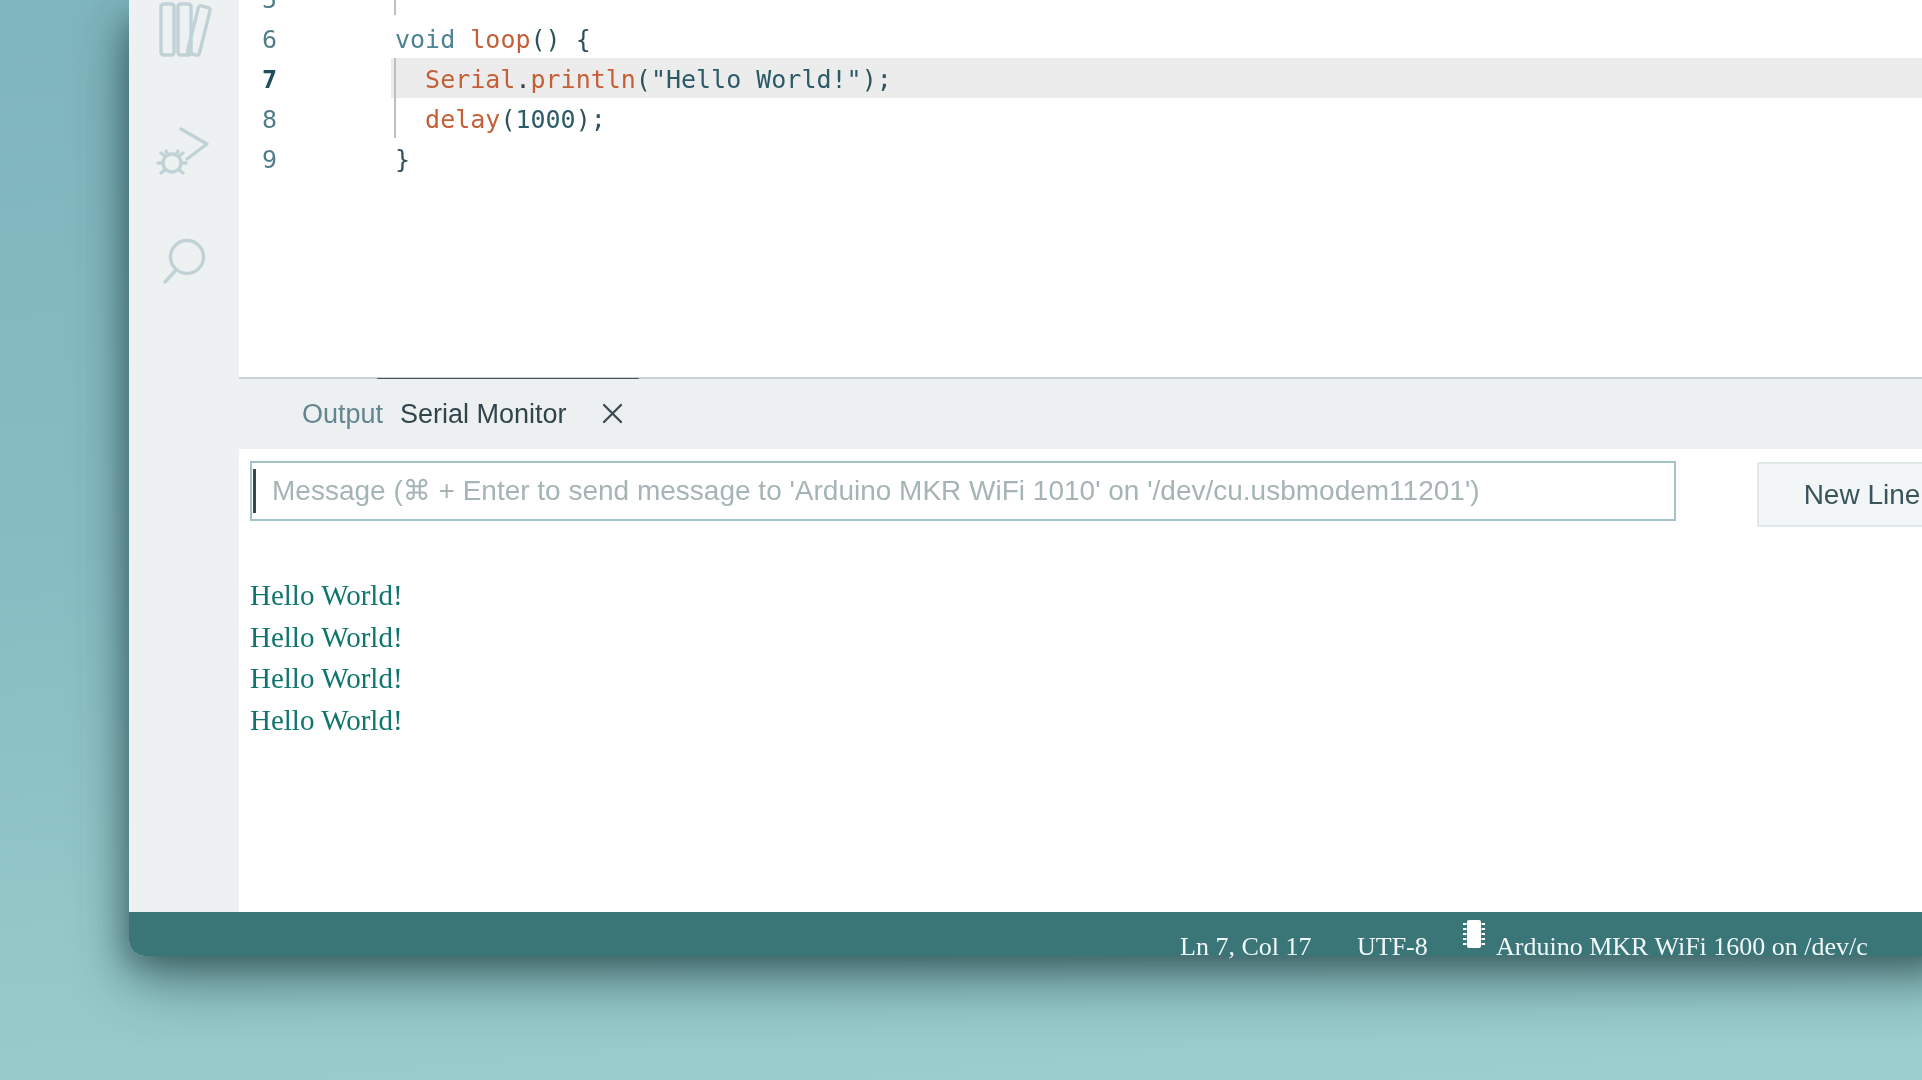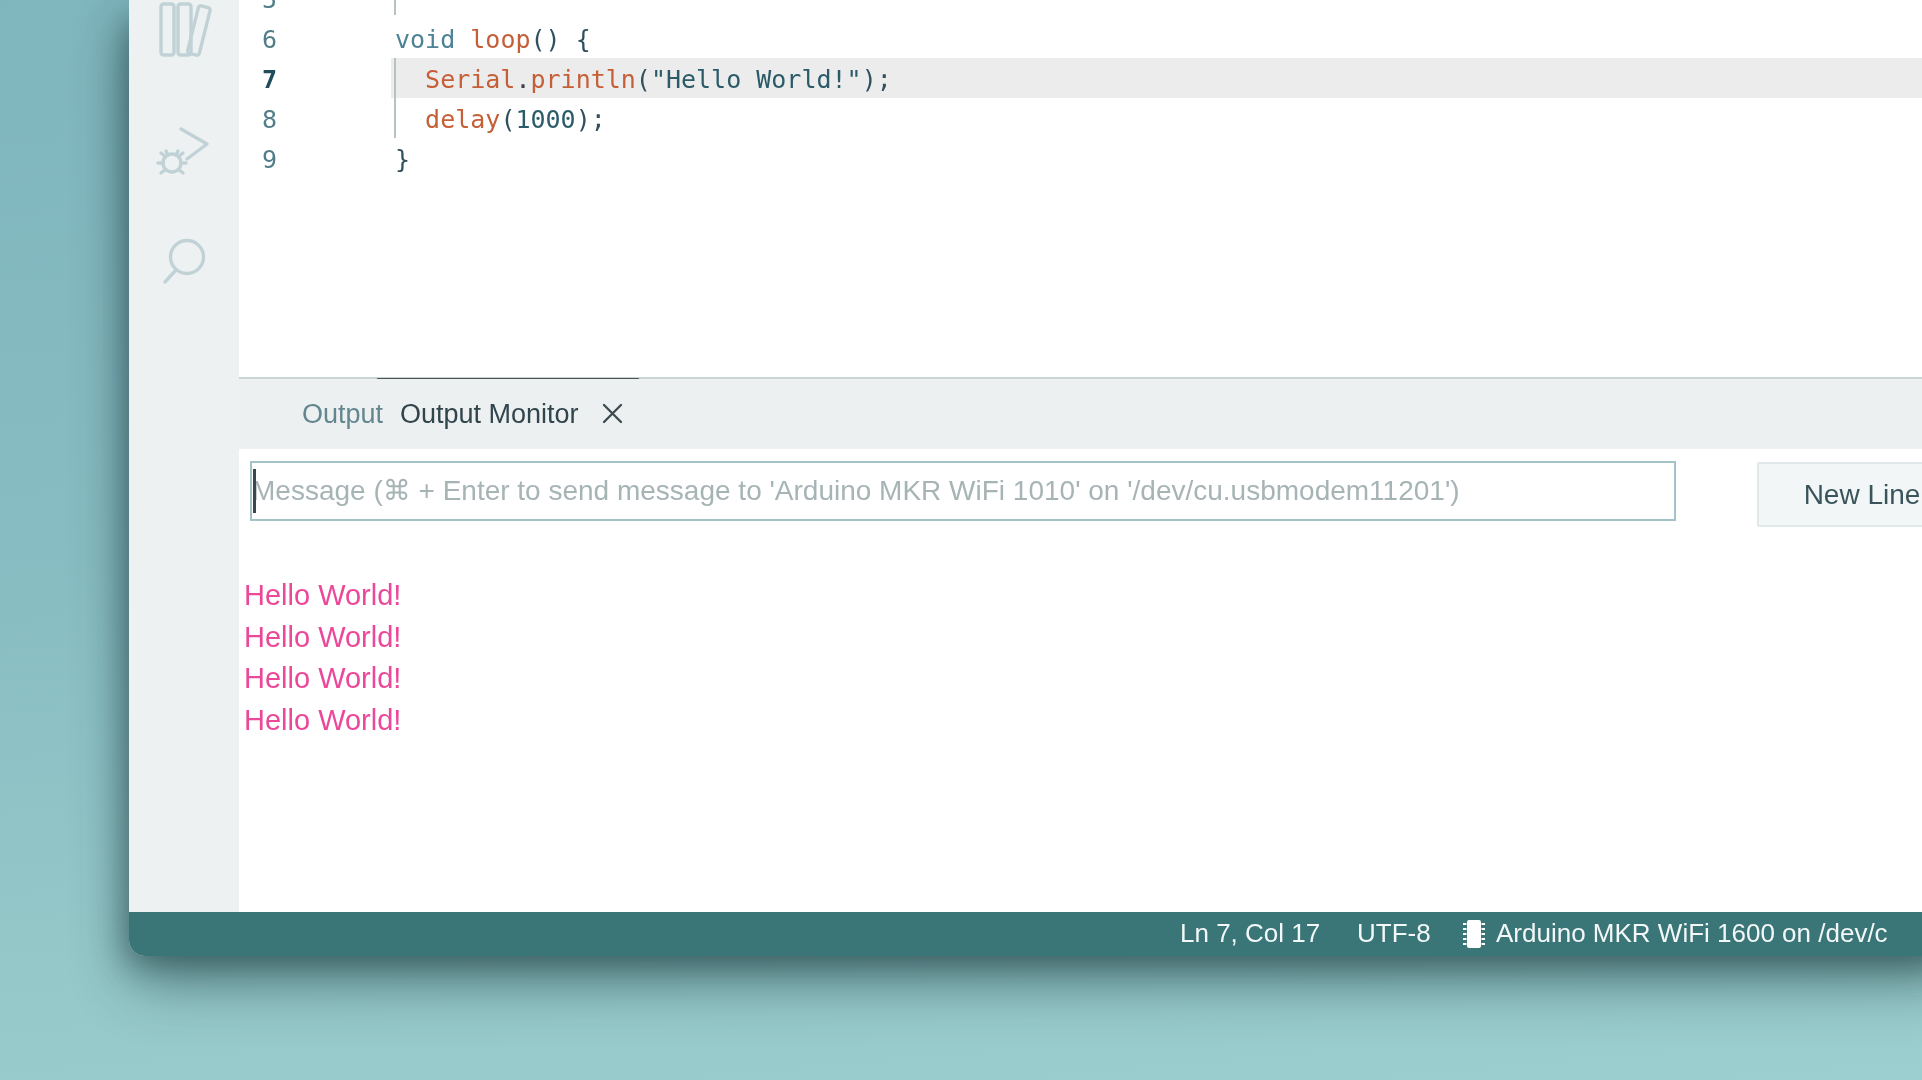--- a/index.html
+++ b/index.html
@@ -35,32 +35,32 @@
   
   .tabstrip{position:absolute;left:110px;right:0;top:379px;height:70px;background:#edf0f1;}
   .tab{position:absolute;top:0;height:70px;line-height:70px;font-size:27px;cursor:pointer;}
   .tab.inactive{left:19px;color:#64868f;margin-left:44px;}
   .tab.active{left:161px;color:#31454c;}
   .tab-close{position:absolute;left:361px;top:22px;width:25px;height:25px;cursor:pointer;}
   
   .panel{position:absolute;left:110px;right:0;top:449px;bottom:44px;background:#fff;}
   .msg-input{position:absolute;left:11px;top:12px;width:1426px;height:60px;box-sizing:border-box;
     border:2px solid #a4c3c8;background:#fff;font-family:"Liberation Sans",sans-serif;
-    font-size:28px;color:#3a4a4e;padding:0 0;outline:none;}
+    font-size:28px;color:#3a4a4e;padding:0 20px;outline:none;}
   .msg-input::placeholder{color:#a7b4b5;opacity:1;}
   .caret{position:absolute;left:14px;top:20px;width:3px;height:44px;background:#37474c;}
   .newline-btn{position:absolute;left:1518px;top:13px;width:210px;height:65px;
     background:#f3f6f6;border:2px solid #e1e8e9;border-radius:2px;box-sizing:border-box;
     font-family:"Liberation Sans",sans-serif;font-size:28px;color:#3a545c;cursor:pointer;}
-  .serial-output{position:absolute;left:5px;top:126px;font-family:Liberation Sans, sans-serif;
-    font-size:29px;line-height:41.5px;color:#ec4899;white-space:pre;}
+  .serial-output{position:absolute;left:11px;top:126px;font-family:Liberation Serif, serif;
+    font-size:29px;line-height:41.5px;color:#0f766e;white-space:pre;}
   
   .statusbar{position:absolute;left:0;right:0;bottom:0;height:44px;background:#3a7578;
     border-radius:0 0 0 16px;color:#f2f7f7;font-size:26px;}
-  .st{position:absolute;top:0;height:56px;line-height:43px;white-space:nowrap;cursor:pointer;}
+  .st{position:absolute;top:13px;height:56px;line-height:43px;white-space:nowrap;cursor:pointer;font-family:Liberation Serif, serif;}
   .st-pos{left:1051px;}
   .st-enc{left:1228px;}
   .st-board{left:1367px;}
   .chip{position:absolute;left:1332px;top:6px;}
 </style>
 </head>
 <body>
 
 <div>
   <div class="window">
@@ -105,21 +105,21 @@
           <div class="ln">8</div>
           <div class="ln">9</div>
         </div>
       <div class="code"><div class="code-line"></div><div class="code-line"><span style="color: rgb(77, 131, 148);">void</span><span style="color: rgb(51, 51, 51);"> </span><span style="color: rgb(197, 95, 56);">loop</span><span style="color: rgb(48, 80, 94);">() {</span></div><div class="code-line"><span style="color: rgb(51, 51, 51);">  </span><span style="color: rgb(197, 95, 56);">Serial</span><span style="color: rgb(58, 65, 69);">.</span><span style="color: rgb(197, 95, 56);">println</span><span style="color: rgb(48, 80, 94);">(</span><span style="color: rgb(43, 91, 104);">"Hello World!"</span><span style="color: rgb(48, 80, 94);">);</span></div><div class="code-line"><span style="color: rgb(51, 51, 51);">  </span><span style="color: rgb(197, 95, 56);">delay</span><span style="color: rgb(48, 80, 94);">(</span><span style="color: rgb(43, 91, 104);">1000</span><span style="color: rgb(48, 80, 94);">);</span></div><div class="code-line"><span style="color: rgb(48, 80, 94);">}</span></div></div>
     </div>
     <div class="editor-border"></div>
     <div class="hscroll"></div>
 
     <div class="tabstrip">
       <div class="tab inactive">Output</div>
-      <div class="tab active">Output Monitor</div>
+      <div class="tab active">Serial Monitor</div>
       <div class="tab-close">
         <svg width="25" height="25" viewBox="0 0 25 25">
           <g stroke="#3c4b50" stroke-width="2.3" stroke-linecap="round">
             <path d="M4 4 L21 21 M21 4 L4 21"></path>
           </g>
         </svg>
       </div>
     </div>
 
     <div class="panel">

